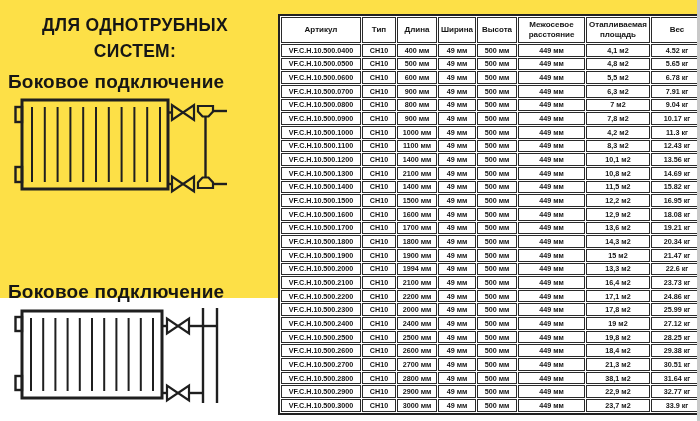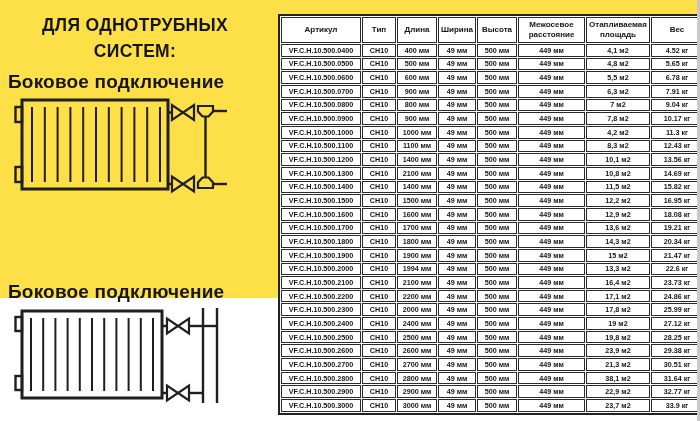--- a/index.html
+++ b/index.html
@@ -378,21 +378,21 @@
             <td>19,8 м2</td>
             <td>28.25 кг</td>
           </tr>
           <tr>
             <td>VF.C.H.10.500.2600</td>
             <td>CH10</td>
             <td>2600 мм</td>
             <td>49 мм</td>
             <td>500 мм</td>
             <td>449 мм</td>
-            <td>23,9 м2</td>
+            <td>18,4 м2</td>
             <td>29.38 кг</td>
           </tr>
           <tr>
             <td>VF.C.H.10.500.2700</td>
             <td>CH10</td>
             <td>2700 мм</td>
             <td>49 мм</td>
             <td>500 мм</td>
             <td>449 мм</td>
             <td>21,3 м2</td>

